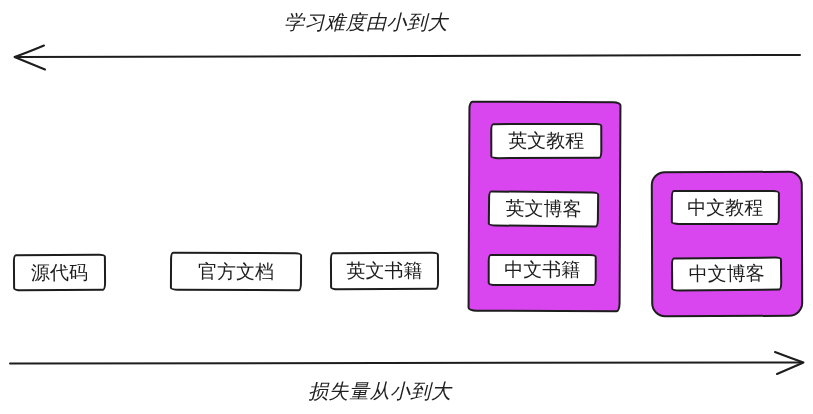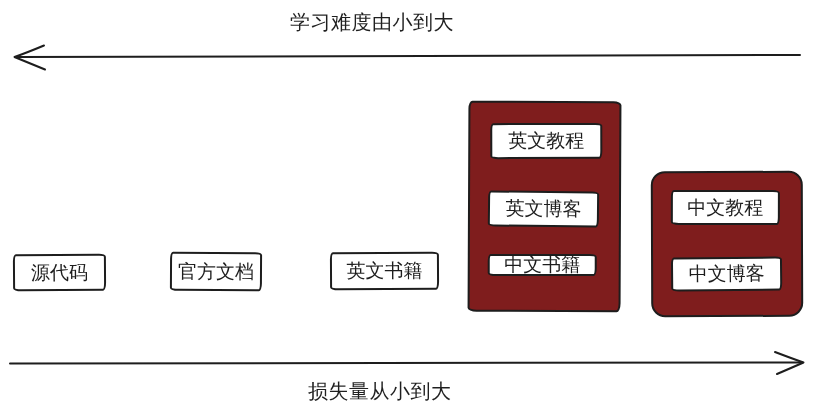--- a/index.html
+++ b/index.html
@@ -17,51 +17,51 @@
     width: 813px; height: 414px;
   }
   .axis-label {
     position: absolute;
     font-size: 20px;
     line-height: 24px;
     letter-spacing: 0.5px;
     color: #1f1f1f;
     white-space: nowrap;
   }
-  #top-axis-label { left: 290px; top: 10px; }
-  #bottom-axis-label { left: 308px; top: 379px; }
+  #top-axis-label { left: 284px; top: 10px; font-style: italic; }
+  #bottom-axis-label { left: 308px; top: 379px; font-style: italic; }
 
   .sbox {
     position: absolute;
     border: 2px solid #1d1d1d;
     background: #ffffff;
     display: flex;
     align-items: center;
     justify-content: center;
     font-size: 19px;
     color: #1d1d1d;
     white-space: nowrap;
     border-radius: 3px 7px 3px 8px / 7px 3px 8px 3px;
   }
   .group-box {
     position: absolute;
     border: 2px solid #1d1d1d;
-    background: #7f1d1d;
+    background: #d946ef;
     border-radius: 4px 8px 4px 9px / 8px 4px 9px 4px;
     text-align: center;
   }
   
   #box-source-code   { left: 13px;  top: 254px; width: 93px; height: 37px; transform: rotate(-0.4deg); }
-  #box-official-docs { left: 170px; top: 252px; width: 92px; height: 39px; transform: rotate(0.3deg); }
+  #box-official-docs { left: 170px; top: 252px; width: 132px; height: 39px; transform: rotate(0.3deg); }
   #box-english-books { left: 330px; top: 252px; width: 109px; height: 38px; transform: rotate(-0.3deg); }
   
   #group-english { left: 468px; top: 101px; width: 153px; height: 211px; transform: rotate(0.25deg); }
   #group-english .sbox:nth-of-type(1) { left: 20px; top: 20px;  width: 112px; height: 36px; transform: rotate(-0.4deg); }
   #group-english .sbox:nth-of-type(2) { left: 18px; top: 88px;  width: 111px; height: 36px; transform: rotate(0.35deg); }
-  #group-english .sbox:nth-of-type(3) { left: 18px; top: 151px; width: 109px; height: 22px; transform: rotate(-0.3deg); }
+  #group-english .sbox:nth-of-type(3) { left: 18px; top: 151px; width: 109px; height: 32px; transform: rotate(-0.3deg); }
   
   #group-chinese { left: 651px; top: 171px; width: 152px; height: 146px; transform: rotate(-0.2deg); border-radius: 14px; }
   #group-chinese .sbox:nth-of-type(1) { left: 18px; top: 17px; width: 109px; height: 35px; transform: rotate(0.3deg); }
   #group-chinese .sbox:nth-of-type(2) { left: 18px; top: 84px; width: 111px; height: 34px; transform: rotate(-0.35deg); }
 </style>
 </head>
 <body>
 
 <svg id="arrow-layer" viewBox="0 0 813 414" xmlns="http://www.w3.org/2000/svg" aria-hidden="true">
 

